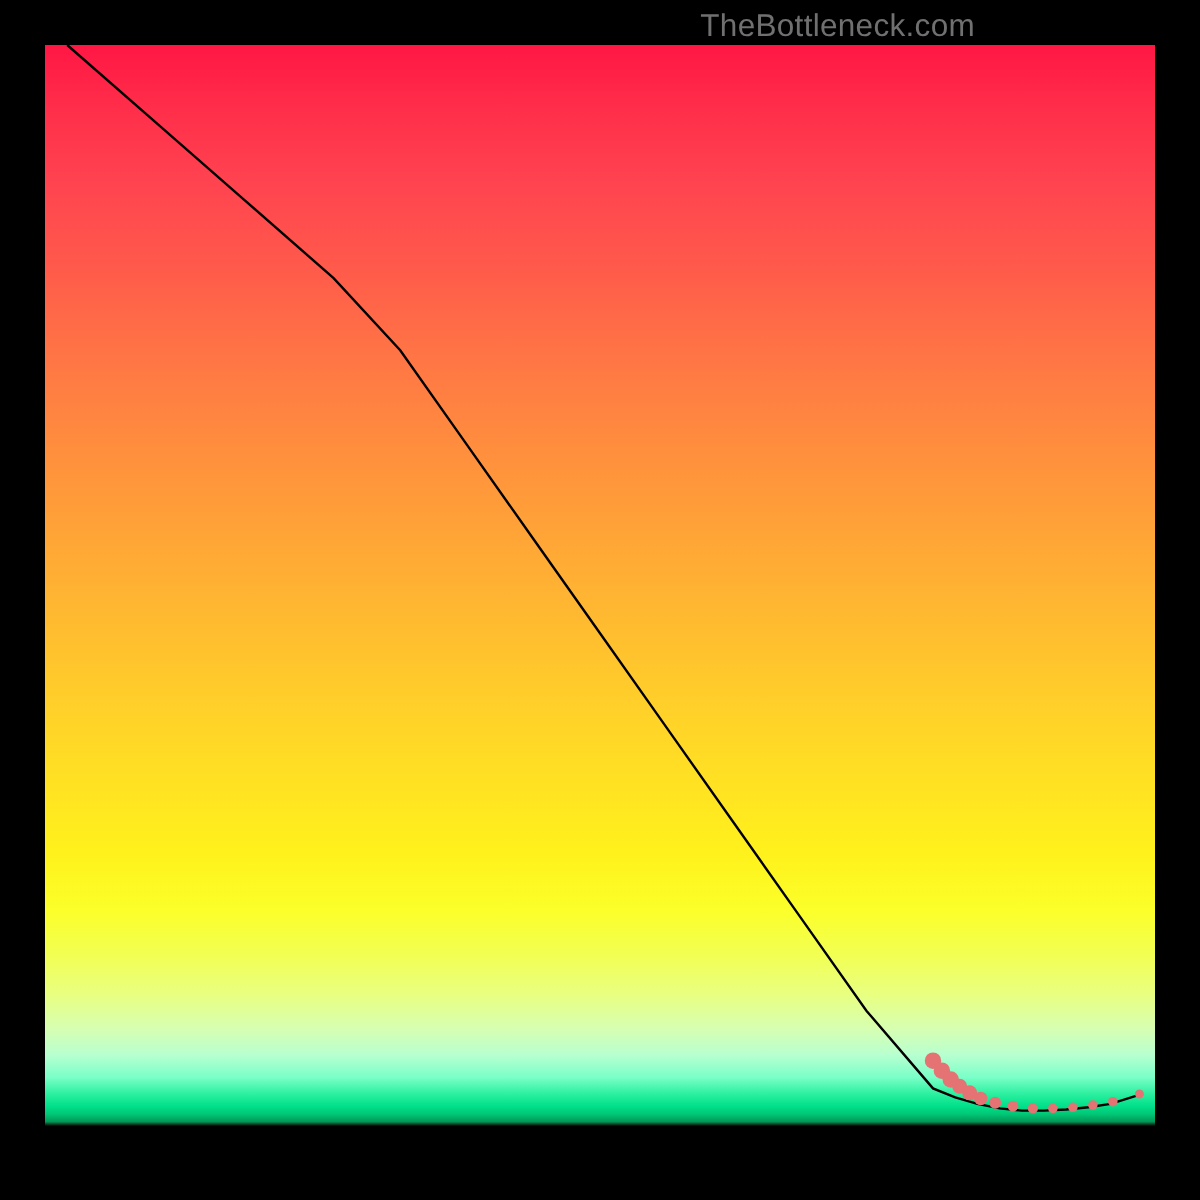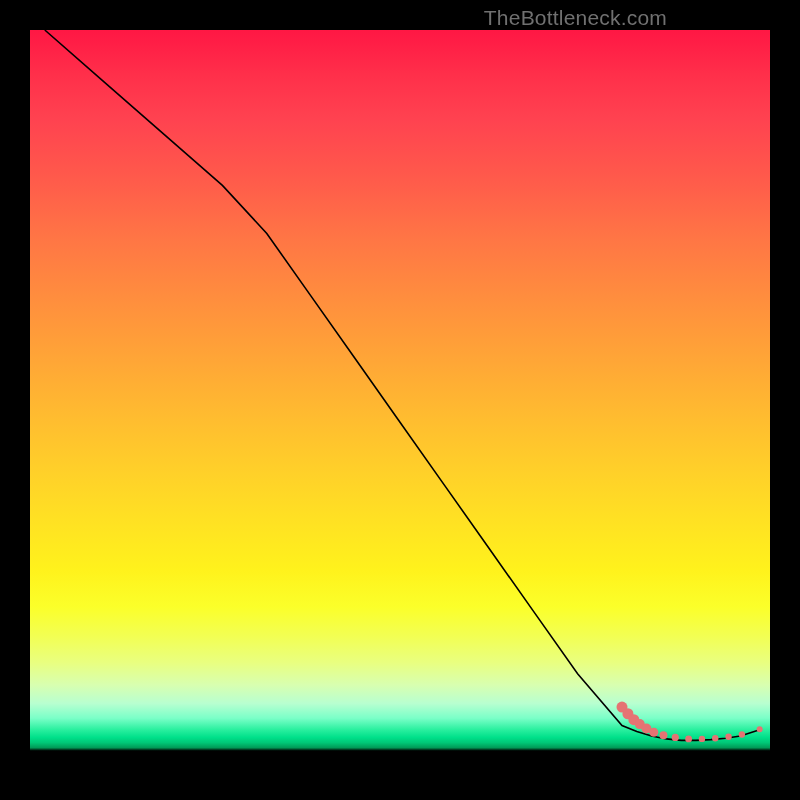--- a/index.html
+++ b/index.html
@@ -9,21 +9,20 @@
     height: 800px;
     background: #000000;
     overflow: hidden;
     font-family: Arial, Helvetica, sans-serif;
   }
   .stage {
     position: relative;
     width: 680px;
     height: 800px;
     background: #000000;
-    padding-left: 17px;
   }
   .plot {
     position: absolute;
     left: 30px;
     top: 30px;
     width: 740px;
     height: 740px;
     
     background: linear-gradient(
       to bottom,

